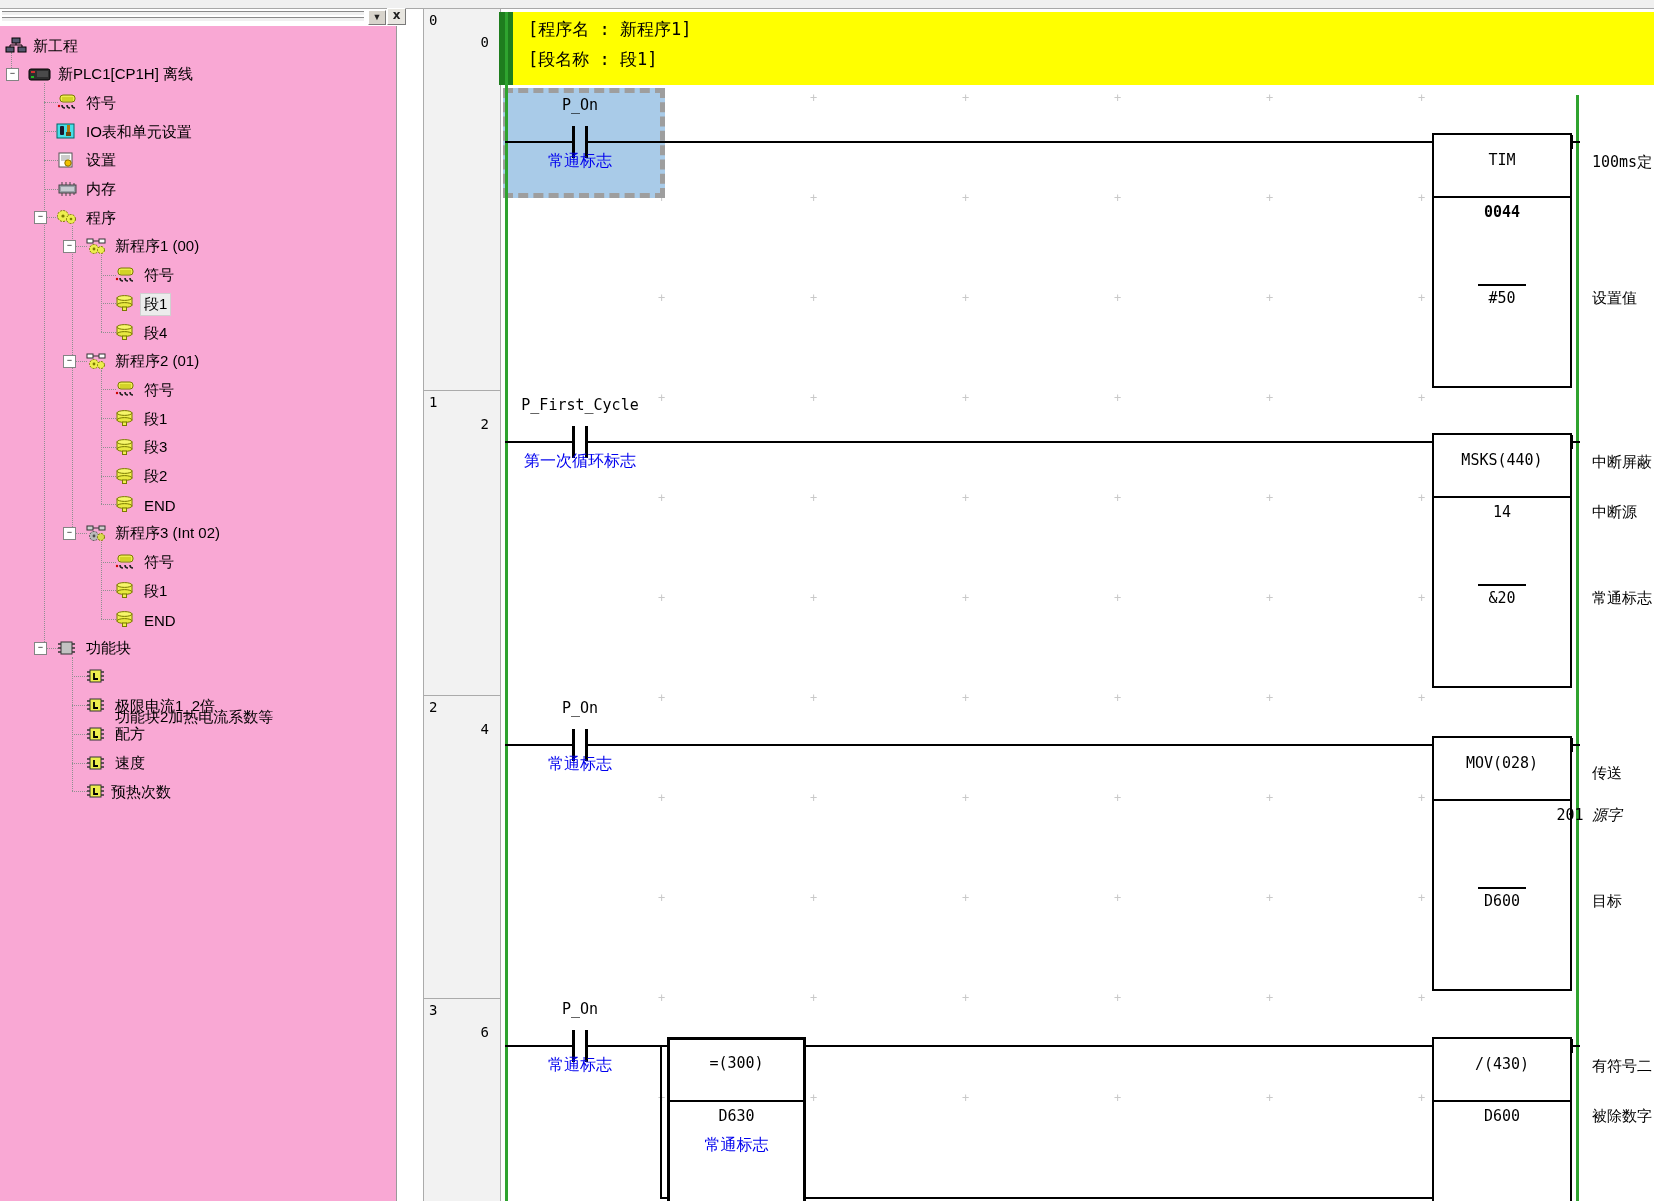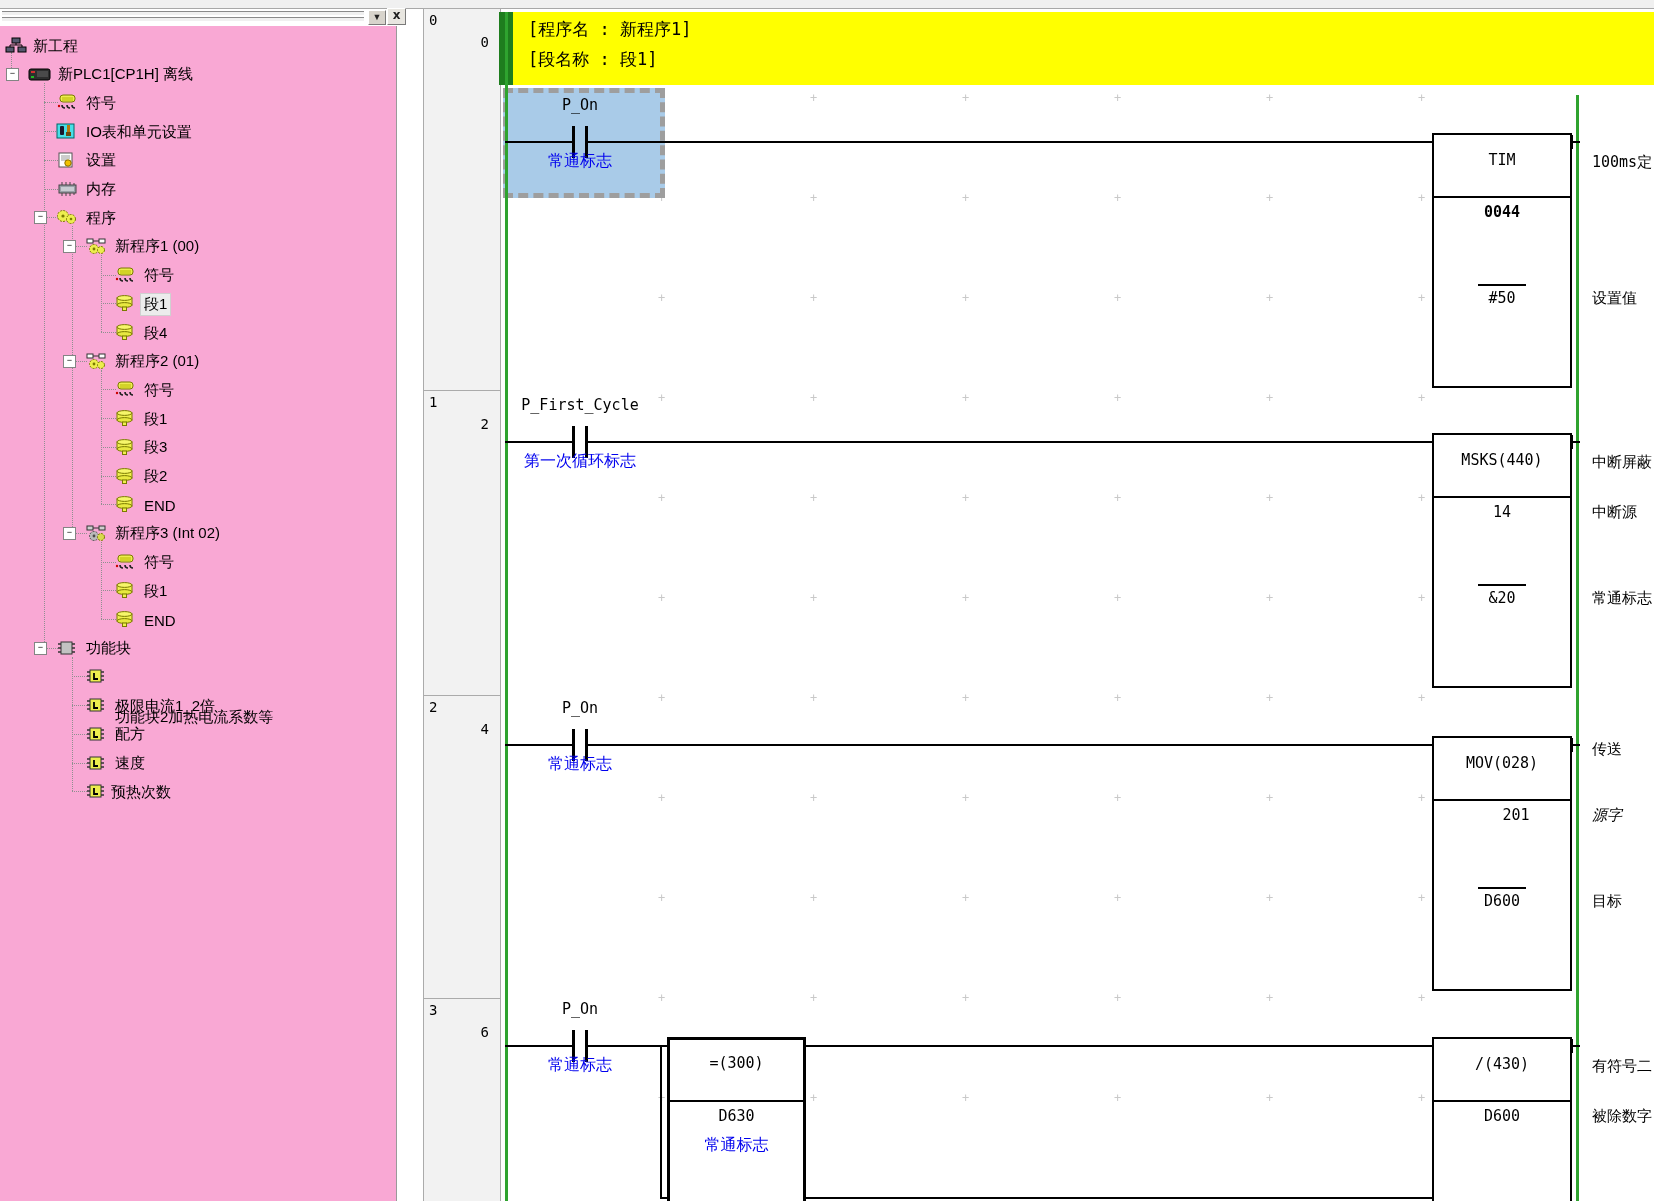--- a/index.html
+++ b/index.html
@@ -454,24 +454,24 @@
     <div class="abs wire" style="left: 588px; top: 744px; width: 844px; height: 2px;"></div>
     <div class="abs wire" style="left: 1570px; top: 744px; width: 10px; height: 2px;"></div>
     <div class="abs wire" style="left: 1571px; top: 738px; width: 2px; height: 14px;"></div>
     <div class="abs wire" style="left: 572px; top: 729px; width: 3px; height: 32px;"></div>
     <div class="abs wire" style="left: 585px; top: 729px; width: 3px; height: 32px;"></div>
     <div class="lbl mono abs center" style="left: 430px; top: 699px; width: 300px;">P_On</div>
     <div class="bluetxt abs center" style="left: 430px; top: 754px; width: 300px; color: rgb(0, 0, 238);">常通标志</div>
     <div class="abs ibox" style="left: 1432px; top: 736px; width: 136px; height: 251px;"></div>
     <div class="abs wire" style="left: 1432px; top: 799px; width: 140px; height: 2px;"></div>
     <div class="lbl mono abs center" style="left: 1432px; top: 754px; width: 140px;">MOV(028)</div>
-    <div class="lbl mono abs center" style="left: 1432px; top: 806px; width: 168px;">201</div>
+    <div class="lbl mono abs center" style="left: 1498px; top: 806px; width: 144px;">201</div>
     <div class="abs" style="left: 1478px; top: 887px; width: 48px; height: 0px; border-top: 2px solid rgb(0, 0, 0);"></div>
     <div class="lbl mono abs center" style="left: 1432px; top: 892px; width: 140px;">D600</div>
-    <div class="cmt mono abs" style="left: 1592px; top: 740px;">传送</div>
+    <div class="cmt mono abs" style="left: 1592px; top: 764px;">传送</div>
     <div class="cmt mono abs" style="left: 1592px; top: 806px; font-style: italic;">源字</div>
     <div class="cmt mono abs" style="left: 1592px; top: 892px;">目标</div>
     <div class="abs wire" style="left: 505px; top: 1045px; width: 67px; height: 2px;"></div>
     <div class="abs wire" style="left: 588px; top: 1045px; width: 79px; height: 2px;"></div>
     <div class="abs wire" style="left: 806px; top: 1045px; width: 626px; height: 2px;"></div>
     <div class="abs wire" style="left: 1570px; top: 1045px; width: 10px; height: 2px;"></div>
     <div class="abs wire" style="left: 1571px; top: 1039px; width: 2px; height: 14px;"></div>
     <div class="abs wire" style="left: 572px; top: 1030px; width: 3px; height: 32px;"></div>
     <div class="abs wire" style="left: 585px; top: 1030px; width: 3px; height: 32px;"></div>
     <div class="lbl mono abs center" style="left: 430px; top: 1000px; width: 300px;">P_On</div>

